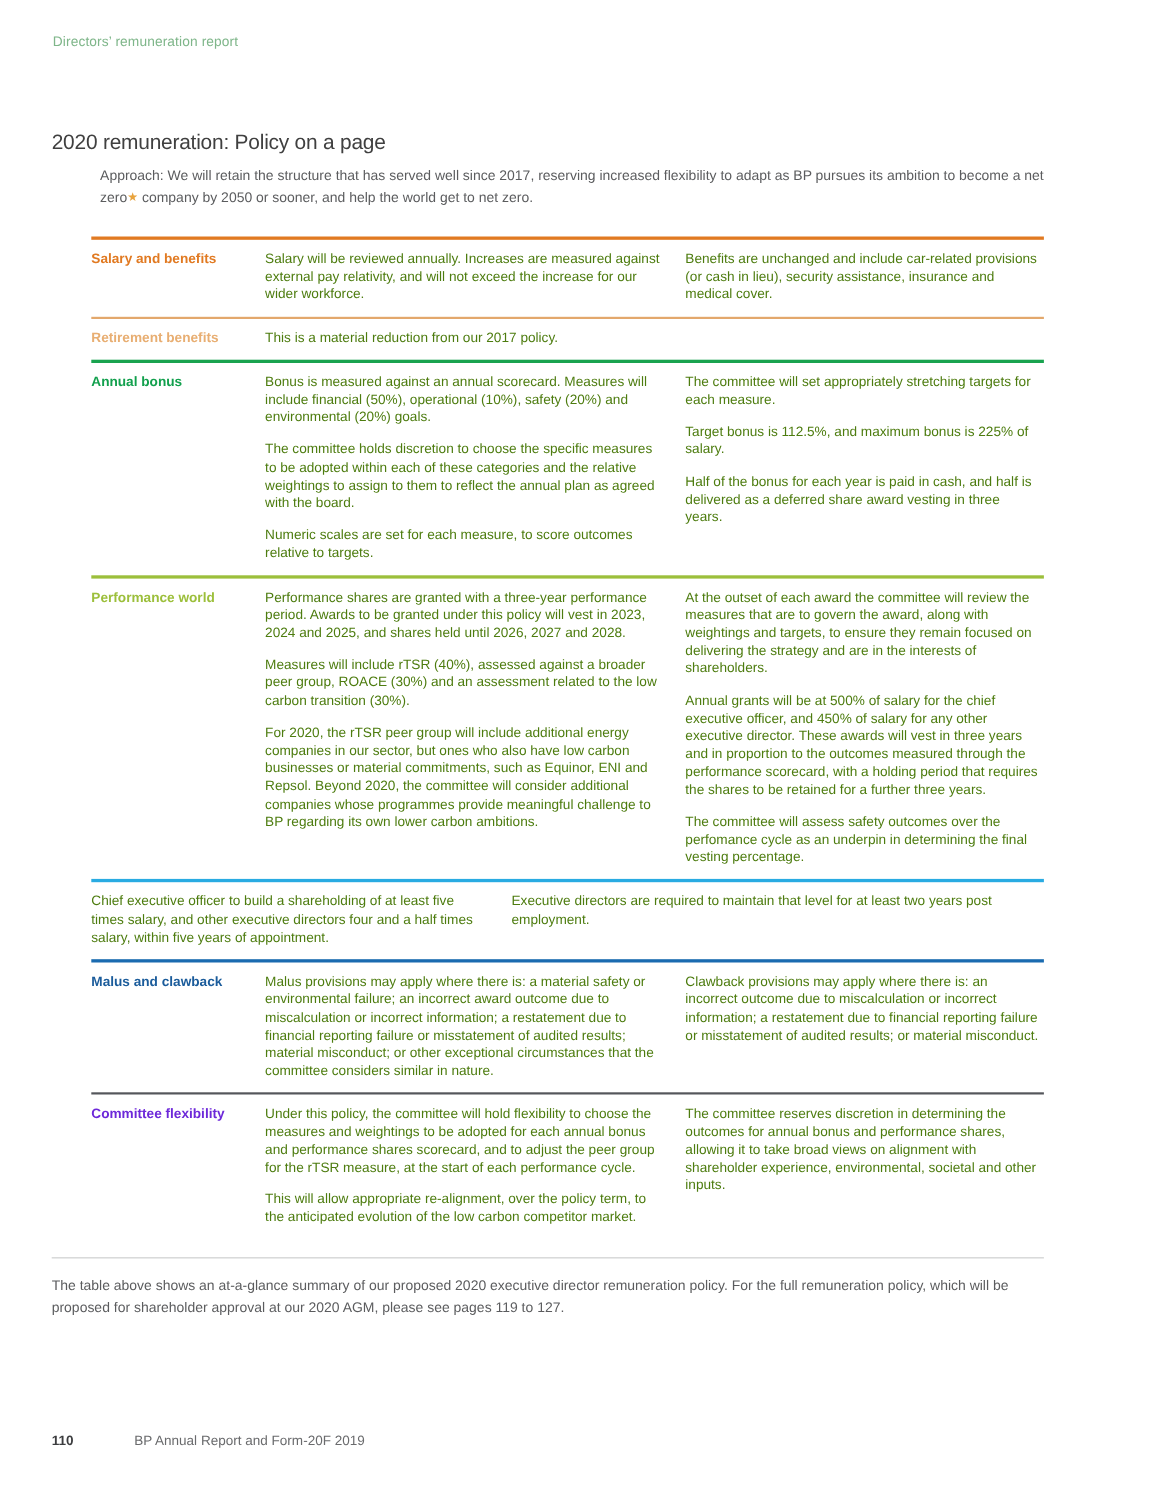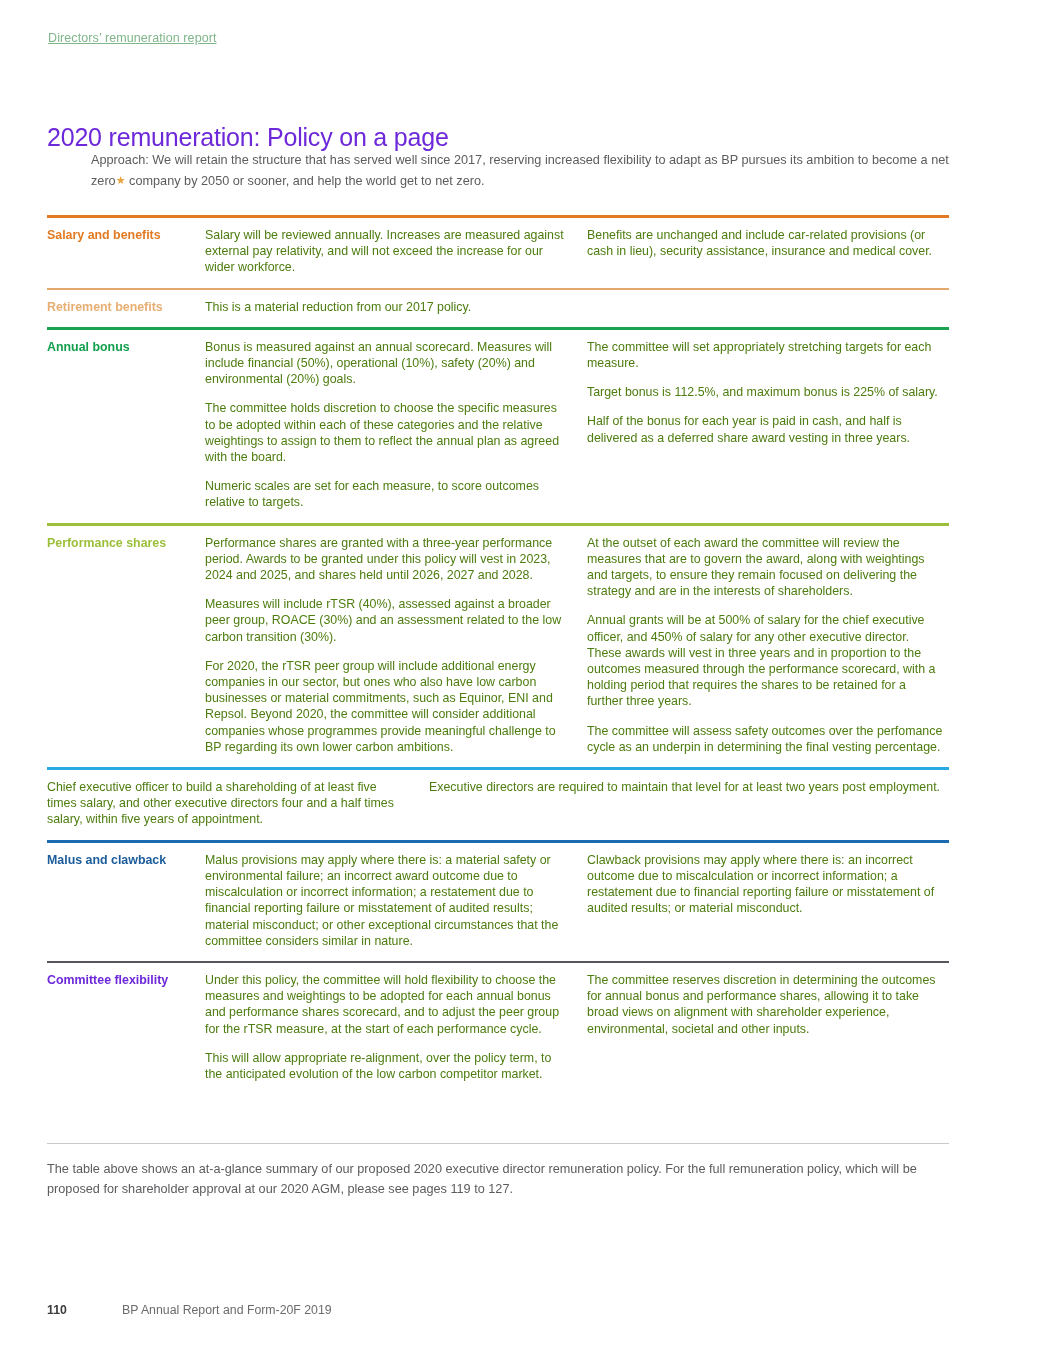--- a/index.html
+++ b/index.html
@@ -21,28 +21,27 @@
     width: 1048px;
     height: 1365px;
   }
   .running-header {
     position: absolute;
     left: 48px;
     top: 31px;
     font-size: 12.5px;
     color: #7fb68a;
     letter-spacing: 0.1px;
-    text-decoration: underline;
   }
   .page-title {
     position: absolute;
     left: 47px;
     top: 106px;
-    font-size: 25px;
-    color: #6d28d9;
+    font-size: 19px;
+    color: #404040;
     font-weight: 400;
     letter-spacing: -0.2px;
   }
   .intro {
     position: absolute;
     left: 47px;
     top: 150px;
     width: 876px;
     font-size: 12.7px;
     line-height: 20px;
@@ -61,20 +60,21 @@
     top: 215px;
     width: 902px;
   }
   .prow {
     position: relative;
     display: flex;
     border-top-style: solid;
     border-top-width: 3px;
     padding-top: 9px;
     padding-bottom: 12px;
+    margin-left: 36px;
   }
   .prow.thin { border-top-width: 2px; }
   .cat {
     width: 158px;
     flex: 0 0 158px;
     font-size: 12.4px;
     font-weight: bold;
     line-height: 16px;
     padding-right: 8px;
     box-sizing: border-box;
@@ -181,21 +181,21 @@
           <p>The committee holds discretion to choose the specific measures to be adopted within each of these categories and the relative weightings to assign to them to reflect the annual plan as agreed with the board.</p>
           <p>Numeric scales are set for each measure, to score outcomes relative to targets.</p>
         </div>
         <div class="col-right">
           <p>The committee will set appropriately stretching targets for each measure.</p>
           <p>Target bonus is 112.5%, and maximum bonus is 225% of salary.</p>
           <p>Half of the bonus for each year is paid in cash, and half is delivered as a deferred share award vesting in three years.</p>
         </div>
       </div>
       <div class="prow a-ygreen">
-        <div class="cat">Performance shares</div>
+        <div class="cat">Performance world</div>
         <div class="col-mid">
           <p>Performance shares are granted with a three-year performance period. Awards to be granted under this policy will vest in 2023, 2024 and 2025, and shares held until 2026, 2027 and 2028.</p>
           <p>Measures will include rTSR (40%), assessed against a broader peer group, ROACE (30%) and an assessment related to the low carbon transition (30%).</p>
           <p>For 2020, the rTSR peer group will include additional energy companies in our sector, but ones who also have low carbon businesses or material commitments, such as Equinor, ENI and Repsol. Beyond 2020, the committee will consider additional companies whose programmes provide meaningful challenge to BP regarding its own lower carbon ambitions.</p>
         </div>
         <div class="col-right">
           <p>At the outset of each award the committee will review the measures that are to govern the award, along with weightings and targets, to ensure they remain focused on delivering the strategy and are in the interests of shareholders.</p>
           <p>Annual grants will be at 500% of salary for the chief executive officer, and 450% of salary for any other executive director. These awards will vest in three years and in proportion to the outcomes measured through the performance scorecard, with a holding period that requires the shares to be retained for a further three years.</p>
           <p>The committee will assess safety outcomes over the perfomance cycle as an underpin in determining the final vesting percentage.</p>
         </div>

